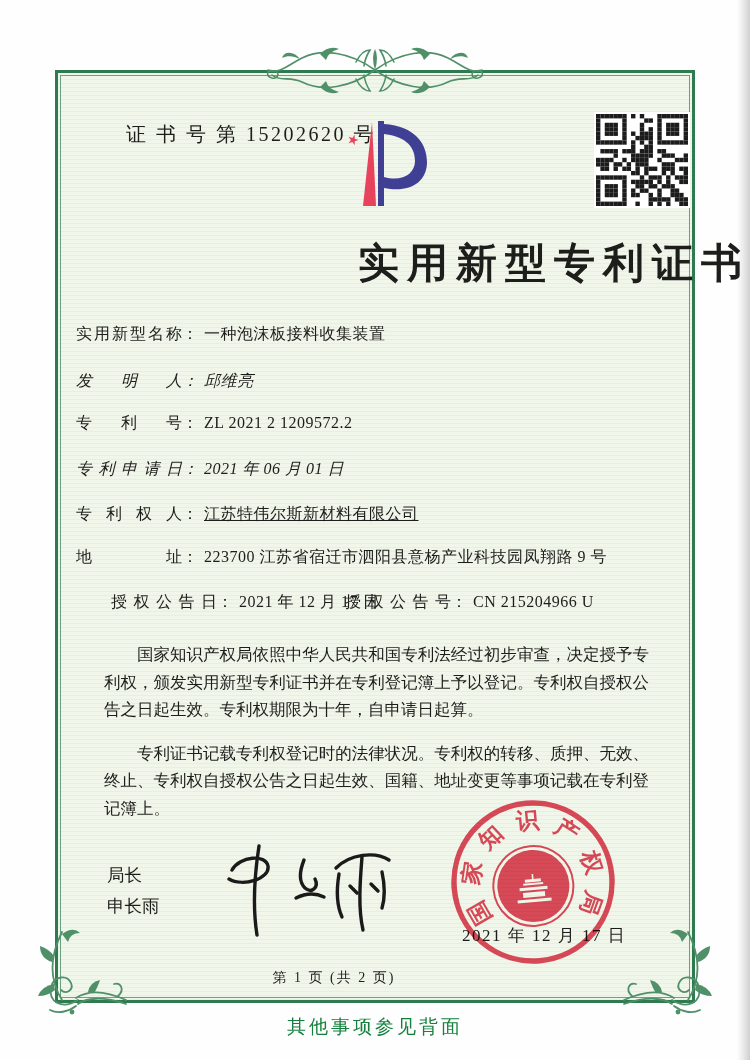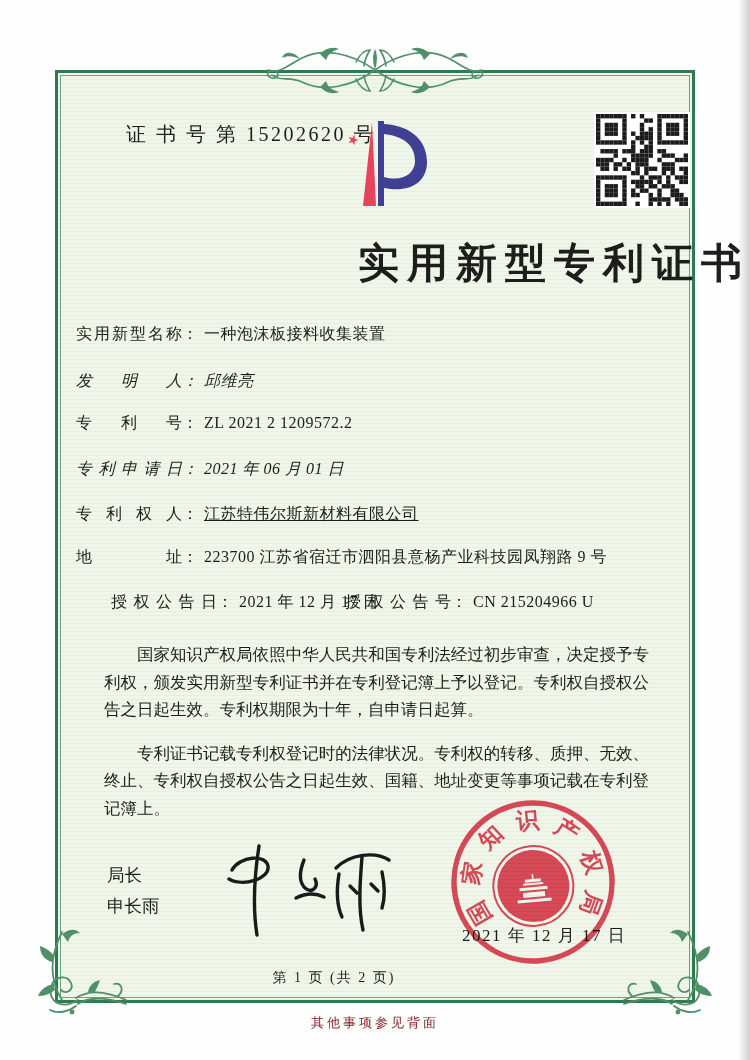--- a/index.html
+++ b/index.html
@@ -32,22 +32,22 @@
   .body-text p{margin:16px;text-indent:2em;font-family:Liberation Mono, monospace;}
   
   .officer{position:absolute;left:107px;top:860px;font-size:17.5px;line-height:31px;z-index:6;}
   .signature{position:absolute;left:212px;top:838px;z-index:6;}
   .seal{position:absolute;left:445px;top:794px;z-index:5;mix-blend-mode:multiply;opacity:.92;
         transform:rotate(-5deg);}
   .seal-date{position:absolute;left:462px;top:924px;font-size:17px;letter-spacing:1.5px;z-index:4;}
   
   .page-indicator{position:absolute;left:0;top:969px;width:668px;text-align:center;font-size:14px;
                   letter-spacing:2px;z-index:4;font-family:Liberation Serif, serif;}
-  .back-note{position:absolute;left:0;top:1014px;width:750px;text-align:center;font-size:13px;
-             letter-spacing:3px;color:#7f1d1d;}
+  .back-note{position:absolute;left:0;top:1014px;width:750px;text-align:center;font-size:19px;
+             letter-spacing:3px;color:#15803d;}
 </style>
 </head>
 <body>
 
 <div class="page">
   <div class="frame">
     <div class="frame-inner"></div>
   </div>
 
   <svg class="ornament" style="left:260px;top:44px;" width="230" height="54" viewBox="0 0 230 54">

